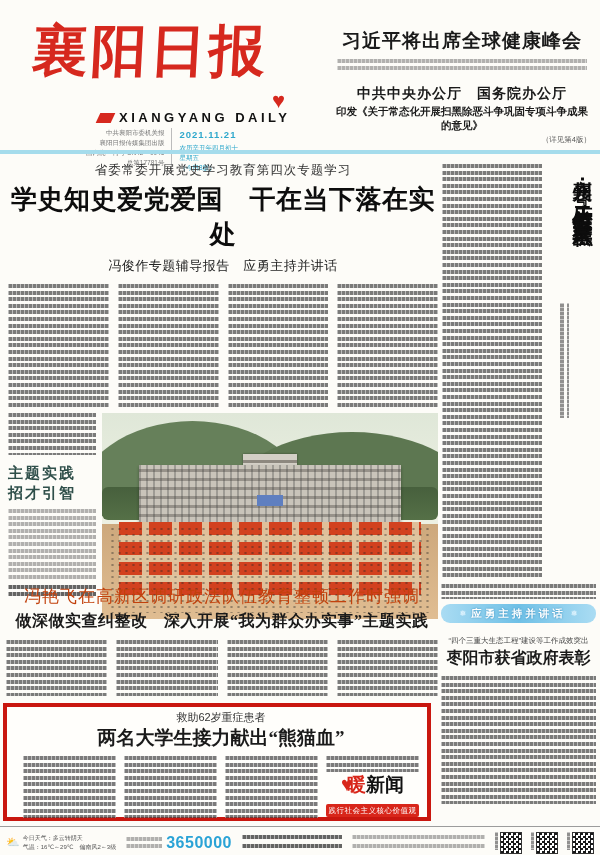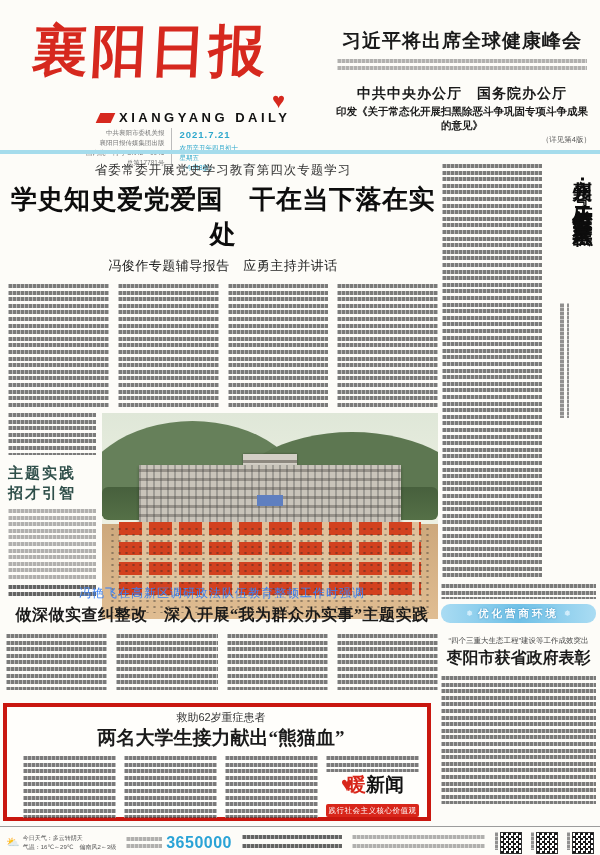--- a/index.html
+++ b/index.html
@@ -61,21 +61,21 @@
       background:linear-gradient(#cda87c,#e0bd92);}
   .ph-tents{position:absolute;left:5%;right:5%;top:53%;height:38%;
       background-image:
         repeating-linear-gradient(90deg, transparent 0 23px, rgba(224,198,160,.95) 23px 30px),
         repeating-linear-gradient(180deg, #d2411f 0 13px, rgba(224,198,160,.9) 13px 20px);}
   .ph-crowd{position:absolute;left:2%;right:2%;top:55%;height:42%;
       background-image:radial-gradient(rgba(35,35,35,.85) 1px, transparent 1.4px);
       background-size:7px 6px;opacity:.45;}
   .sb-title{font-weight:bold;font-size:15px;line-height:1.3;color:#2f4f4a;letter-spacing:2px;}
   
-  .sec-kicker{font-size:12px;color:#3b82f6;letter-spacing:1px;}
+  .sec-kicker{font-size:17px;color:#c2410c;letter-spacing:1px;}
   .sec-headline{font-family:"Liberation Serif","DejaVu Serif",serif;font-size:16px;
       font-weight:bold;letter-spacing:.5px;}
   
   .hl-box{border:4px solid #c9170f;background:#fffefb;padding:3px 8px 2px 16px;box-sizing:border-box;}
   .hl-kicker{font-size:11px;color:#333;}
   .hl-headline{font-family:"Liberation Serif","DejaVu Serif",serif;font-size:19px;font-weight:bold;}
   .nuan{display:flex;align-items:center;justify-content:center;line-height:1;margin-top:2px;}
   .nuan .nh{color:#d8261a;font-size:20px;margin-right:-6px;}
   .nuan .nw1{color:#d8261a;font-size:19px;font-weight:bold;}
   .nuan .nw2{color:#111;font-size:19px;font-weight:bold;}
@@ -118,21 +118,21 @@
     </div>
     <div class="abs pubinfo" style="left:86px;top:128px;">
       <div class="pcol1">
         <div>中共襄阳市委机关报</div>
         <div>襄阳日报传媒集团出版</div>
         <div>国内统一刊号 CN42—0046</div>
         <div>总第17781号</div>
       </div>
       <div class="pdiv"></div>
       <div class="pcol2">
-        <div class="pdate">2021.7.21</div>
+        <div class="pdate">2021.11.21</div>
         <div>农历辛丑年四月初十</div>
         <div>星期五</div>
         <div>（今日8版）</div>
       </div>
     </div>
 
     <div class="abs" style="left:333px;top:16px;width:258px;margin-top:12px;">
       <div class="tr-h1 ctr">习近平将出席全球健康峰会</div>
       <div class="sim light" style="height:13px;margin:5px 4px 0 4px;"></div>
       <div class="tr-kicker ctr" style="margin-top:13px;">中共中央办公厅　国务院办公厅</div>
@@ -207,21 +207,21 @@
         </div>
         <div class="nuan-banner">践行社会主义核心价值观</div>
       </div>
     </div>
   </div>
 
   <div class="abs" style="left:441px;top:584px;width:155px;">
     <div class="sim" style="height:15px;"></div>
     <div class="br-banner" style="margin-top:5px;">
       <span class="flake">❅</span>
-      <span>优化营商环境</span>
+      <span>应勇主持并讲话</span>
       <span class="flake">❅</span>
     </div>
     <div class="br-kicker ctr" style="margin-top:13px;">“四个三重大生态工程”建设等工作成效突出</div>
     <div class="br-headline ctr" style="margin-top:2px;">枣阳市获省政府表彰</div>
     <div class="sim" style="height:128px;margin-top:7px;"></div>
   </div>
 
   <div class="abs footer" style="left:0;top:826px;width:600px;height:29px;">
     <div class="f-weather">
       <span class="f-wicon">⛅</span>

